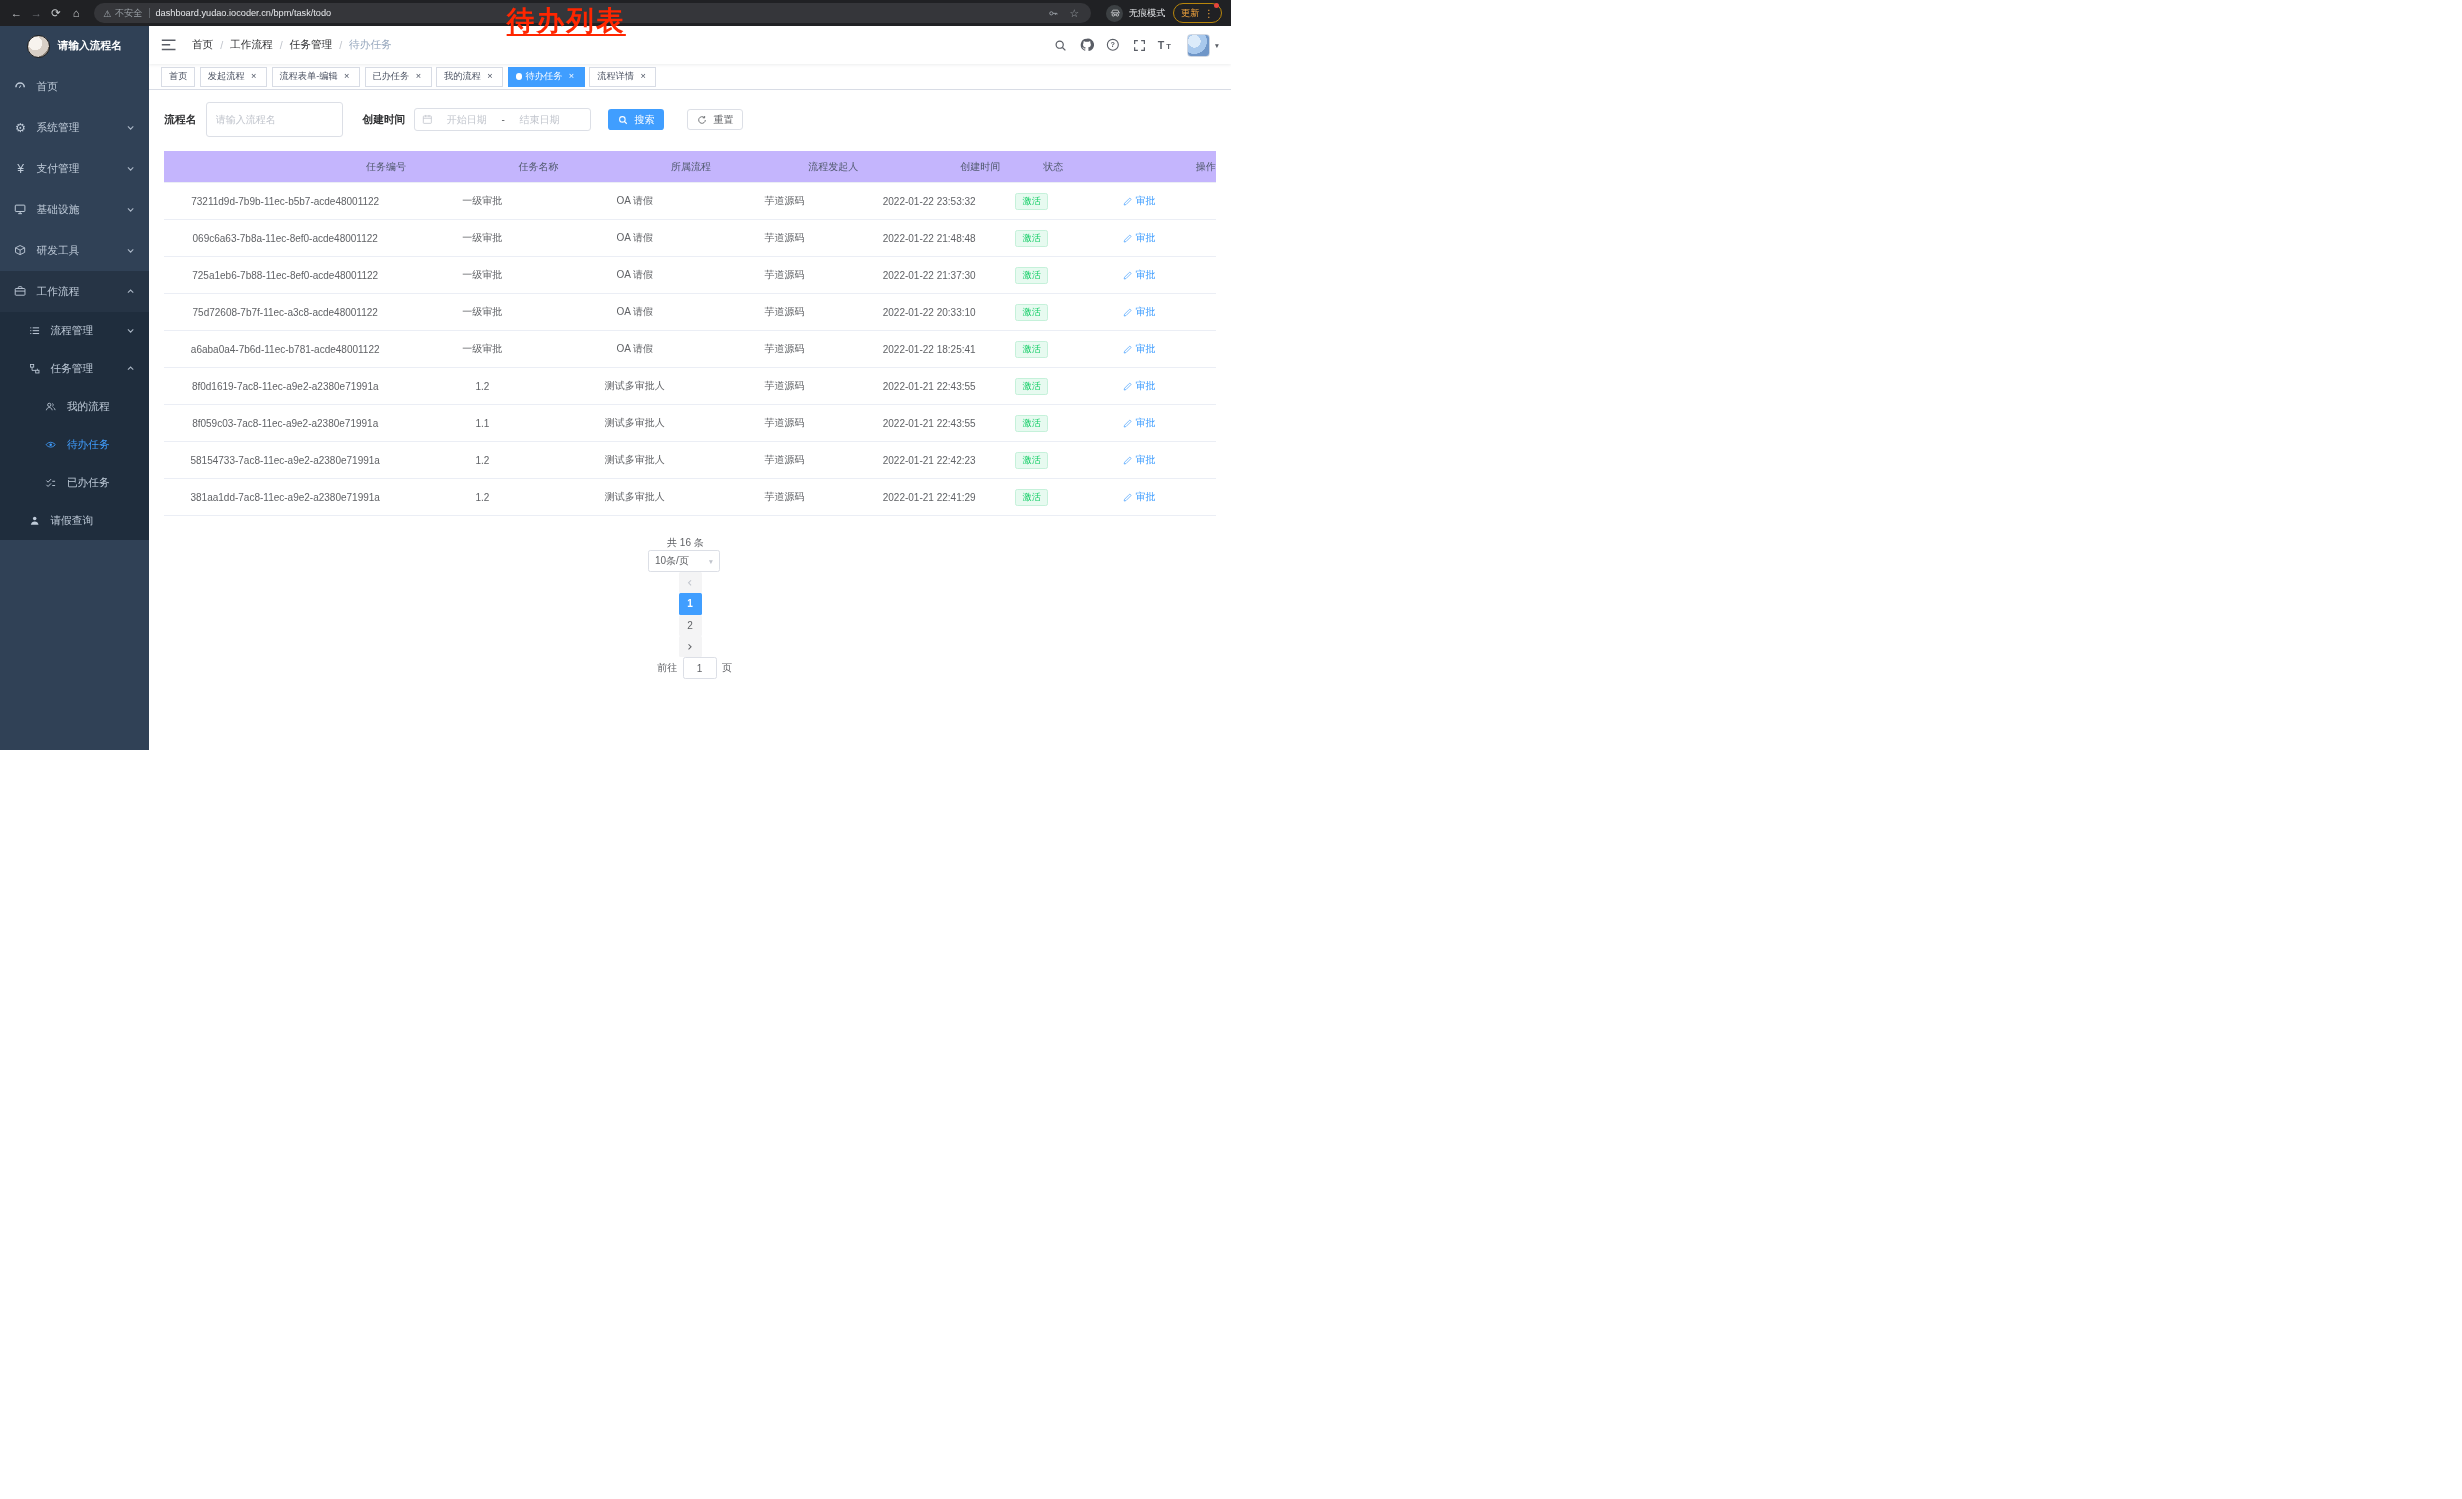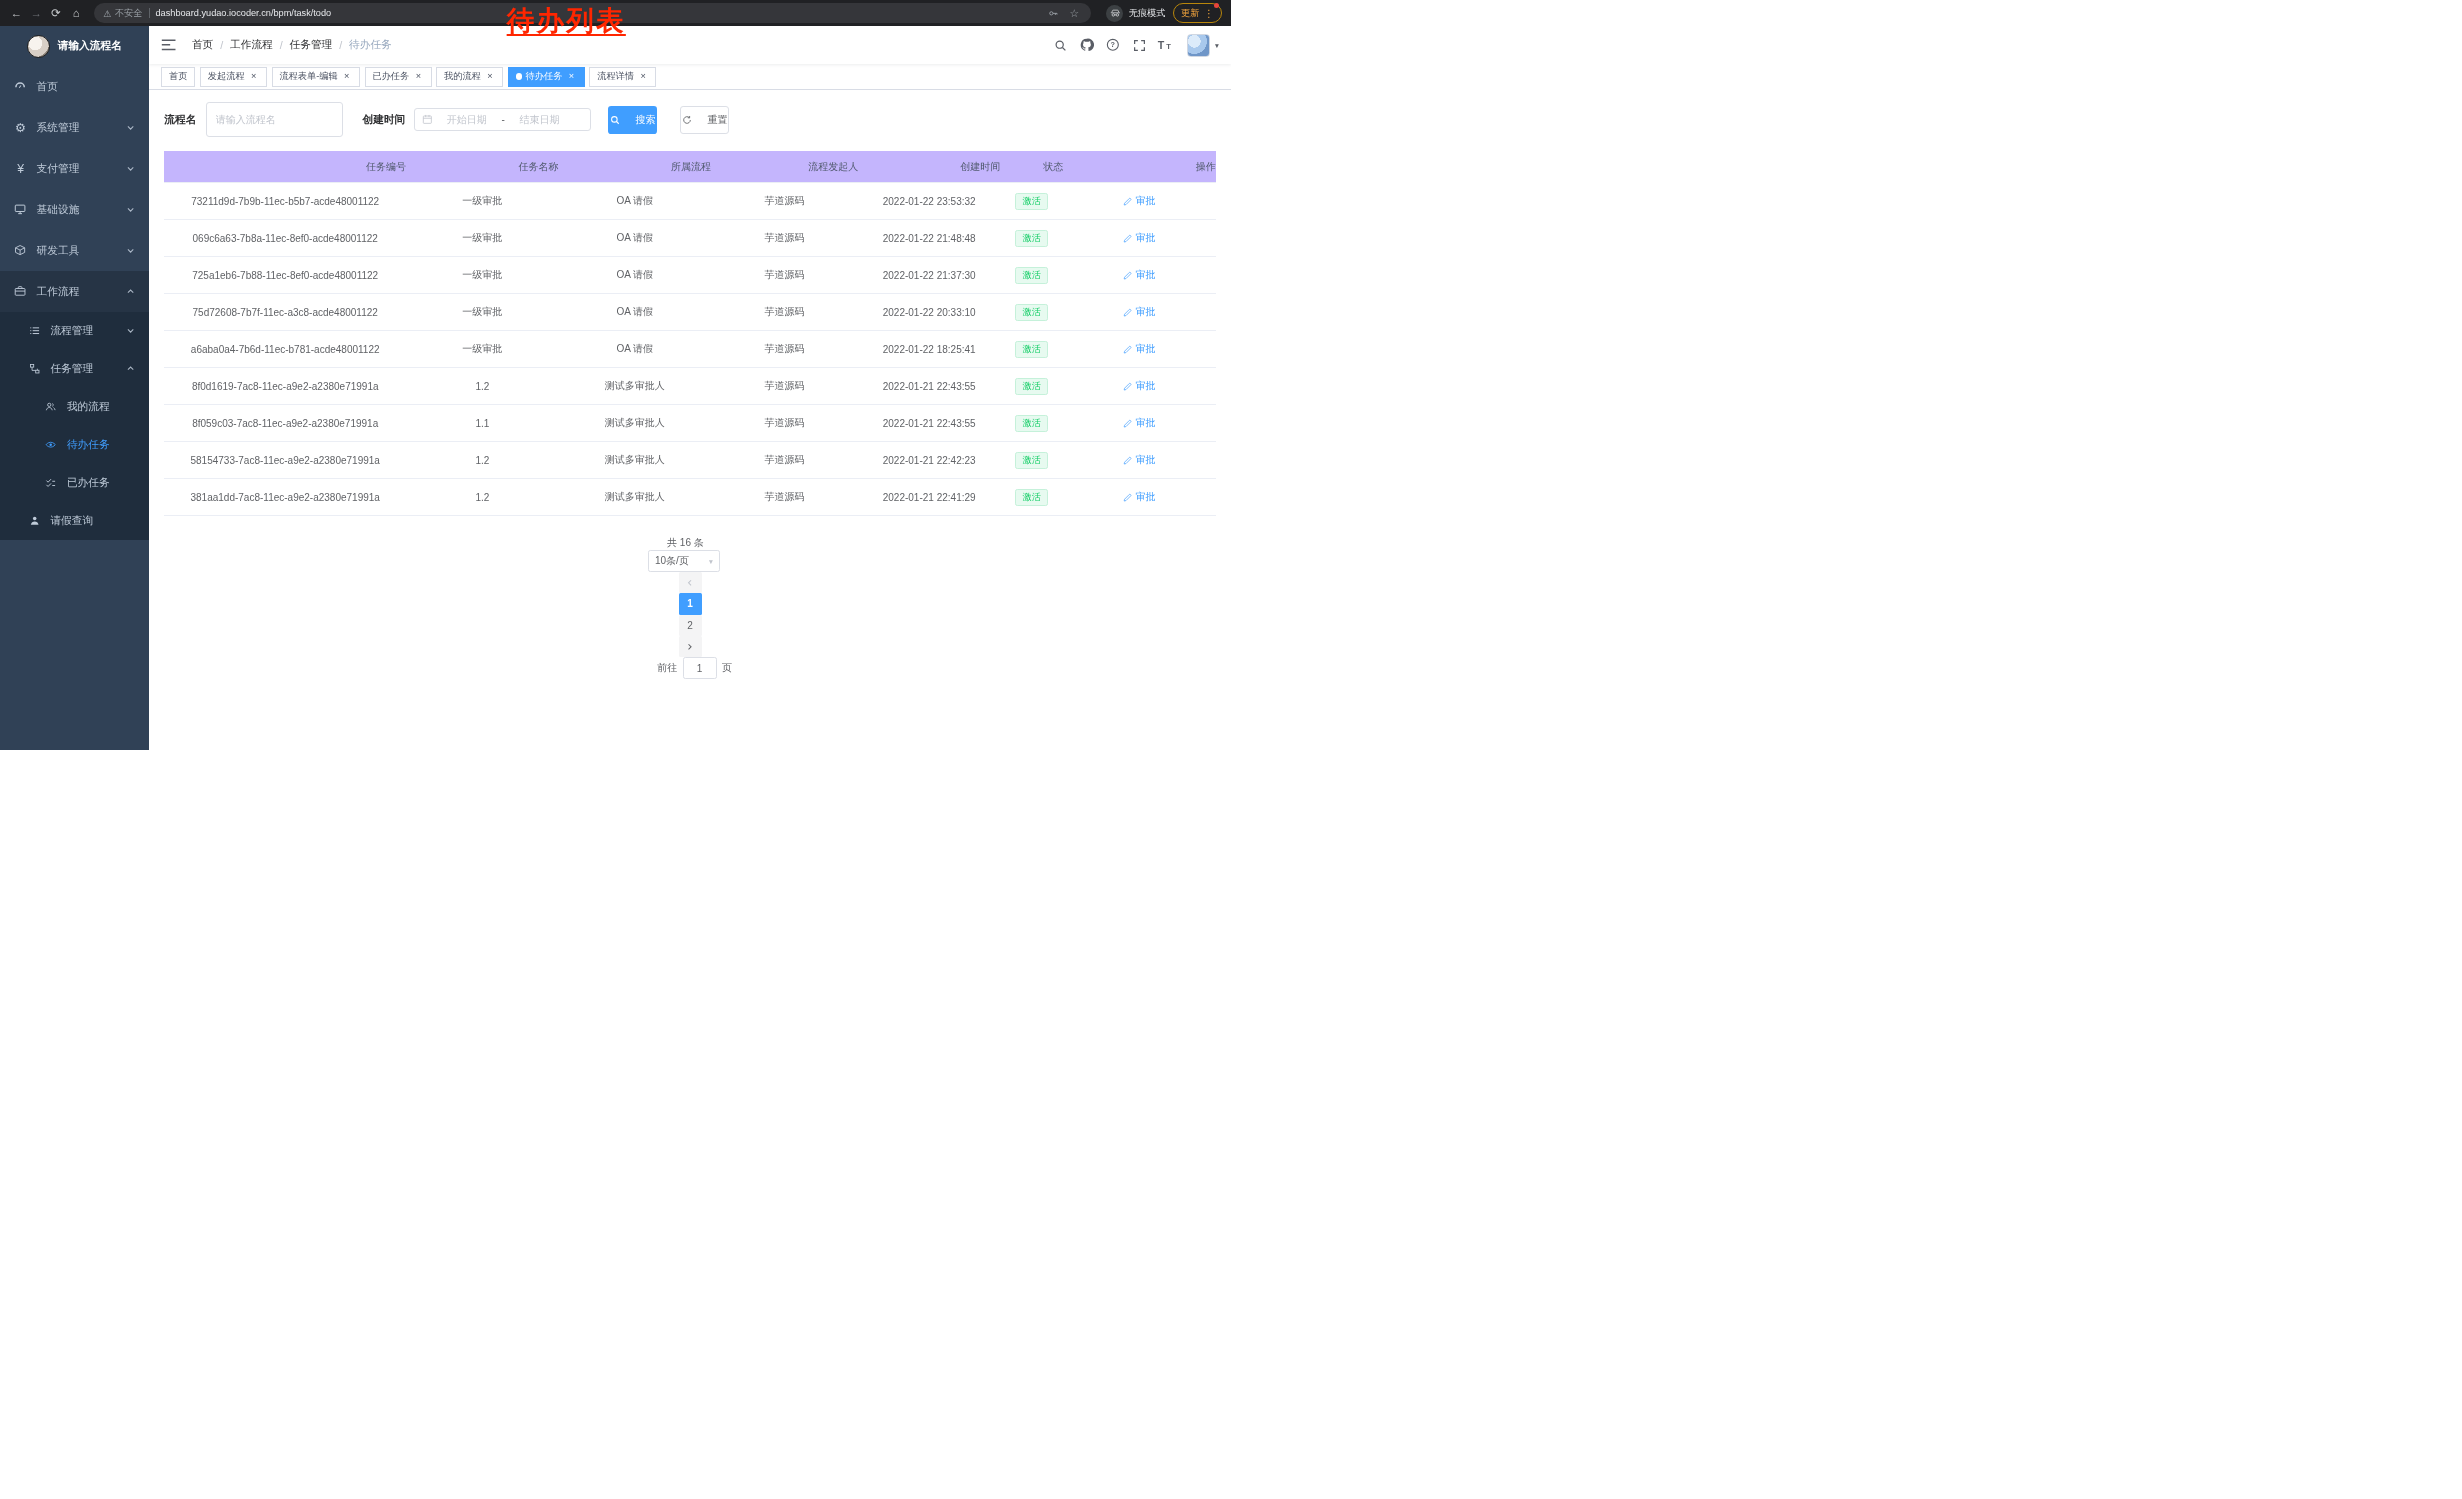--- a/index.html
+++ b/index.html
@@ -78,21 +78,21 @@
   .filterbar { display:flex; align-items:center; font-size:10.7px; }
   .f-label { font-weight:700; color:#303133; margin-right:9.2px; }
   .f-gap { width:20px; }
   .text-input { width:137px; height:35px; border:0.8px solid #dcdfe6; border-radius:3.1px; padding:0 9.2px; font-size:10px; color:#606266; outline:none; }
   .text-input::placeholder { color:#c0c4cc; }
   .date-range { width:177px; height:23px; border:0.8px solid #dcdfe6; border-radius:3.1px; display:flex; align-items:center; padding:0 6.1px; gap:3.1px; }
   .date-range .cal { color:#c0c4cc; display:flex; flex-shrink:0; }
   .date-input { border:none; outline:none; width:63px; font-size:10px; color:#606266; background:transparent; text-align:center; }
   .date-input::placeholder { color:#c0c4cc; }
   .range-sep { color:#606266; font-size:10px; }
-  .btn { height:28px; border-radius:3.1px; padding:0 1px; font-size:10px; display:inline-flex; align-items:center; gap:15px; cursor:pointer; border:0.8px solid transparent; }
+  .btn { height:21px; border-radius:3.1px; padding:0 9px; font-size:10px; display:inline-flex; align-items:center; gap:6px; cursor:pointer; border:0.8px solid transparent; }
   .btn-primary { background:#409EFF; color:#fff; margin-left:17px; }
   .btn-default { background:#fff; border-color:#dcdfe6; color:#606266; margin-left:23px; }
 
   
   table { width:100%; border-collapse:collapse; margin-top:13.7px; font-size:10px; table-layout:fixed; }
   thead th { background:#c4b5fd; color:#515a6e; font-weight:400; height:32px; text-align:right; border-bottom:0.8px solid #ebeef5; }
   tbody td { height:37px; text-align:center; border-bottom:0.8px solid #ebeef5; color:#606266; white-space:nowrap; overflow:hidden; }
   .badge { display:inline-block; background:#e7faf0; color:#13ce66; border:0.8px solid #c5f1da; border-radius:2.3px; padding:2.3px 6.1px; font-size:9.2px; line-height:1.2; }
   .approve { color:#409EFF; display:inline-flex; align-items:center; gap:3.1px; cursor:pointer; font-size:10px; }
 

